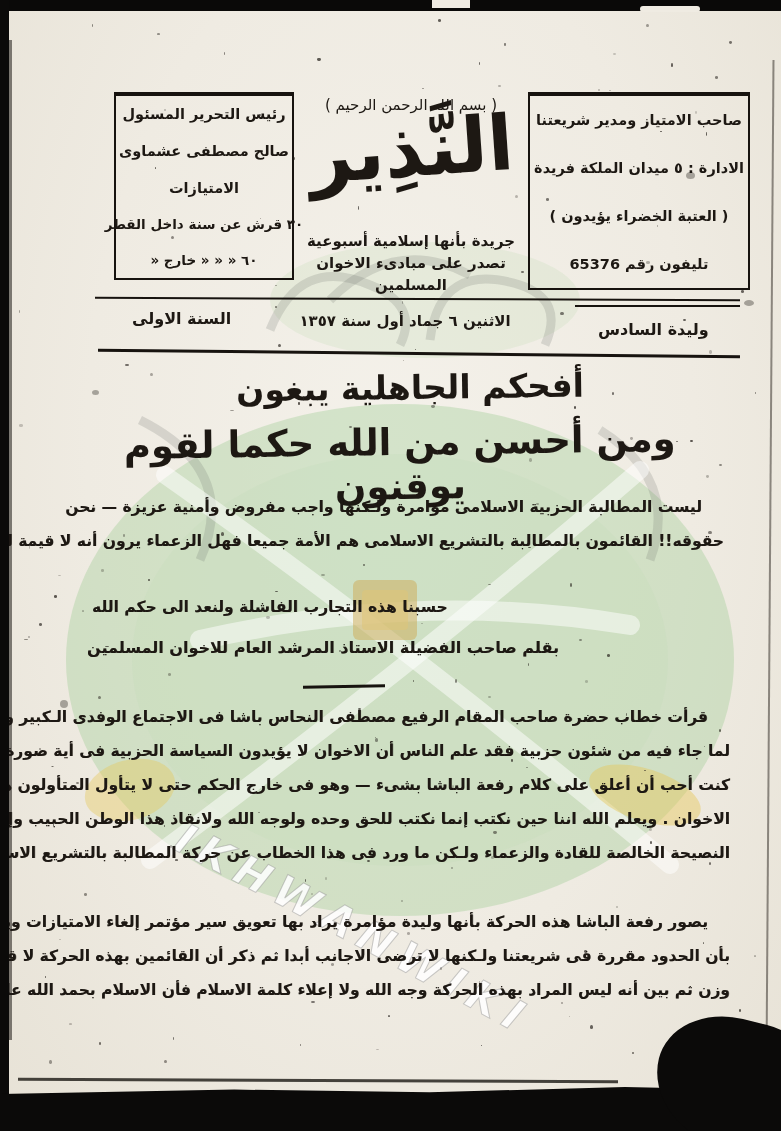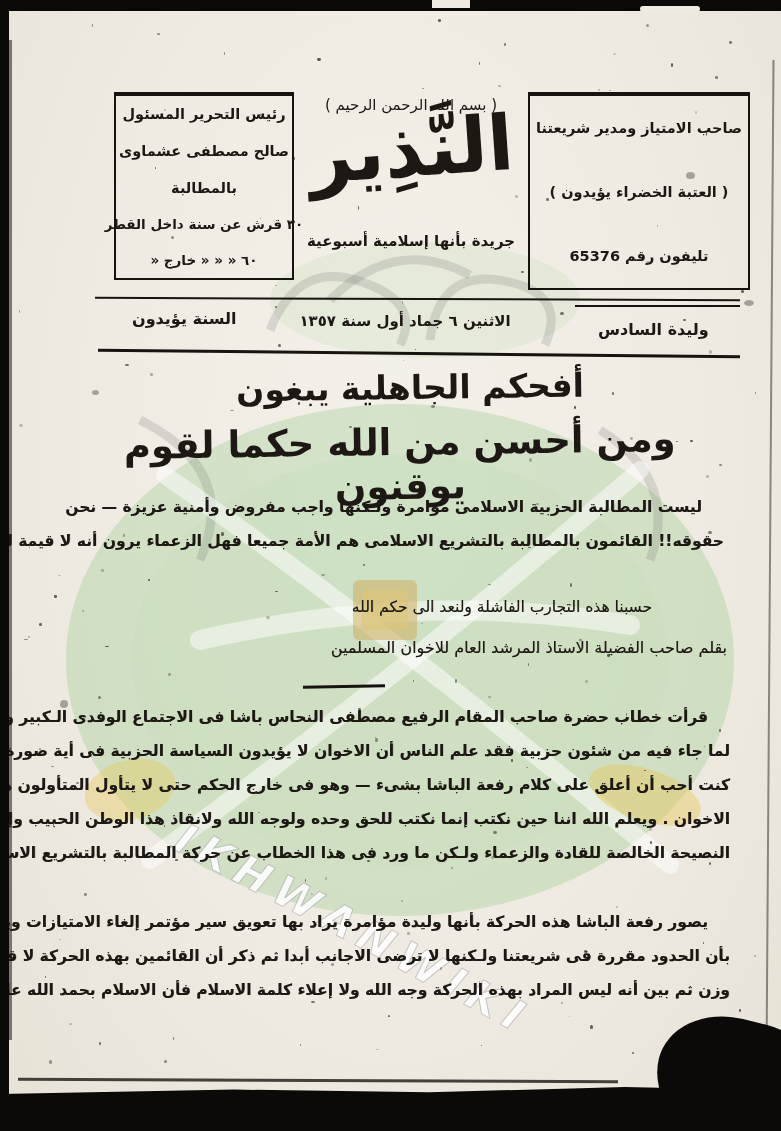--- a/index.html
+++ b/index.html
@@ -53,21 +53,21 @@
     font-family:"DejaVu Serif","DejaVu Sans",serif;}
   .headline2{position:absolute;left:60px;top:420px;width:680px;text-align:center;direction:rtl;
     font-size:37px;font-weight:bold;transform:rotate(-.8deg);z-index:2;
     font-family:"DejaVu Serif","DejaVu Sans",serif;}
   
   .para{position:absolute;direction:rtl;z-index:2;font-weight:600;}
   .para .ln{height:34px;line-height:34px;font-size:15.5px;text-align:justify;text-align-last:justify;
     white-space:nowrap;overflow:visible;text-shadow:.3px .3px 0 rgba(25,18,12,.45);}
   .para .ln.indent{padding-right:22px;}
   .para .ln.endline{text-align:right;text-align-last:right;}
-  .centerline{position:absolute;direction:rtl;text-align:right;font-size:15.5px;font-weight:normal;z-index:2;white-space:nowrap;
+  .centerline{position:absolute;direction:rtl;text-align:left;font-size:15.5px;font-weight:bold;z-index:2;white-space:nowrap;
     text-shadow:.3px .3px 0 rgba(25,18,12,.45);}
   .sep{position:absolute;left:303px;top:685px;width:82px;height:2.5px;background:#17130f;transform:rotate(-1deg);z-index:2;}
 </style>
 </head>
 <body>
 
 <div class="page">
 
   <svg class="wm" width="781" height="1131" viewBox="0 0 781 1131">
     <ellipse cx="400" cy="660" rx="334" ry="256" fill="rgba(160,205,150,0.38)"></ellipse>
@@ -264,55 +264,57 @@
       <i style="left: 19.0517px; top: 424.388px; width: 3.54919px; height: 2.43513px; opacity: 0.218344;"></i>
       <i style="left: 437.699px; top: 18.5994px; width: 3.40876px; height: 2.99171px; opacity: 0.685783;"></i>
       <i style="left: 504.414px; top: 42.8297px; width: 1.29497px; height: 2.96769px; opacity: 0.542629;"></i>
       <i style="left: 105.498px; top: 645.941px; width: 3.20646px; height: 1.23357px; opacity: 0.654622;"></i>
       <i style="left: 325.372px; top: 877.047px; width: 1.46437px; height: 3.13266px; opacity: 0.216576;"></i>
     </div>
 
   <div class="infobox left-box">
     <div class="bx">رئيس التحرير المسئول</div>
     <div class="bx">صالح مصطفى عشماوى</div>
-    <div class="bx">بالمطالبة</div>
+    <div class="bx">الامتيازات</div>
     <div class="bx" style="font-size:13.5px">٣٠ قرش عن سنة داخل القطر</div>
     <div class="bx" style="font-size:13.5px">٦٠ « « « خارج «</div>
   </div>
 
   <div class="masthead">
     <div class="bismillah">( بسم الله الرحمن الرحيم )</div>
     <div class="paper-title">النَّذِير</div>
   </div>
   <div class="subtitle">
     <div>جريدة بأنها إسلامية أسبوعية</div>
+    <div>تصدر على مبادىء الاخوان المسلمين</div>
   </div>
 
   <div class="infobox right-box">
     <div class="bx">صاحب الامتياز ومدير شريعتنا</div>
+    <div class="bx">الادارة : ٥ ميدان الملكة فريدة</div>
     <div class="bx">( العتبة الخضراء يؤيدون )</div>
     <div class="bx">تليفون رقم 65376</div>
   </div>
 
   <div class="rule" style="left:95px;top:298px;width:645px;height:2px;transform:rotate(.2deg);"></div>
   <div class="rule" style="left:575px;top:305px;width:165px;height:2px;"></div>
   <div class="dl-text" style="left:598px;top:320px;font-size:16px;">وليدة السادس</div>
   <div class="dl-text" style="left:285px;top:312px;width:240px;text-align:center;font-size:15px;">الاثنين ٦ جماد أول سنة ١٣٥٧</div>
-  <div class="dl-text" style="left:132px;top:309px;font-size:16px;">السنة يؤيدون</div>
+  <div class="dl-text" style="left:132px;top:309px;font-size:16px;">السنة الاولى</div>
   <div class="rule" style="left:98px;top:352px;width:642px;height:2.5px;transform:rotate(.6deg);"></div>
 
   <div class="headline1">أفحكم الجاهلية يبغون</div>
   <div class="headline2">ومن أحسن من الله حكما لقوم يوقنون</div>
 
   <div class="para" style="left:92px;top:490px;width:632px;">
     <div class="ln indent">ليست المطالبة الحزبية الاسلامى مؤامرة ولـكنها واجب مفروض وأمنية عزيزة — نحن</div>
     <div class="ln">حقوقه!! القائمون بالمطالبة بالتشريع الاسلامى هم الأمة جميعا فهل الزعماء يرون أنه لا قيمة لهم ولا وزن!؟</div>
   </div>
   <div class="centerline" style="left:92px;top:598px;width:560px;">حسبنا هذه التجارب الفاشلة ولنعد الى حكم الله</div>
-  <div class="centerline" style="left:95px;top:638px;width:632px;font-size:16px;">بقلم صاحب الفضيلة الاستاذ المرشد العام للاخوان المسلمين</div>
+  <div class="centerline" style="left:87px;top:638px;width:632px;font-size:16px;">بقلم صاحب الفضيلة الاستاذ المرشد العام للاخوان المسلمين</div>
   <div class="sep"></div>
 
   <div class="para" style="left:92px;top:700px;width:638px;">
     <div class="ln indent">قرأت خطاب حضرة صاحب المقام الرفيع مصطفى النحاس باشا فى الاجتماع الوفدى الـكبير ولست أعرض</div>
     <div class="ln">لما جاء فيه من شئون حزبية فقد علم الناس أن الاخوان لا يؤيدون السياسة الحزبية فى أية صورة من صورها وما</div>
     <div class="ln">كنت أحب أن أعلق على كلام رفعة الباشا بشىء — وهو فى خارج الحكم حتى لا يتأول المتأولون هذا الموقف من</div>
     <div class="ln">الاخوان . ويعلم الله اننا حين نكتب إنما نكتب للحق وحده ولوجه الله ولانقاذ هذا الوطن الحبيب وإسداء</div>
     <div class="ln">النصيحة الخالصة للقادة والزعماء ولـكن ما ورد فى هذا الخطاب عن حركة المطالبة بالتشريع الاسلامى وهى فى رأس</div>
   </div>
 

